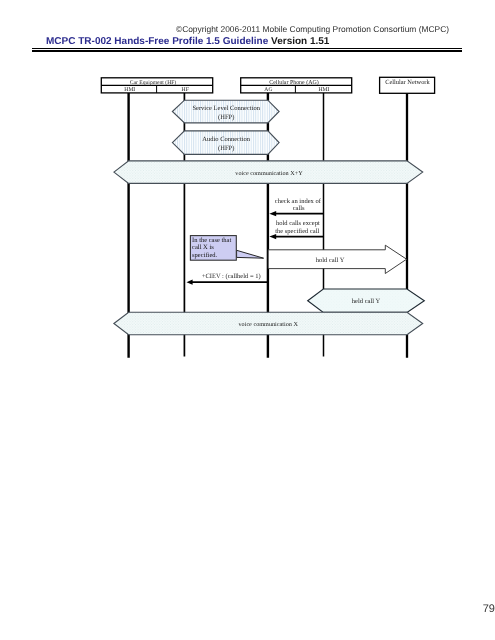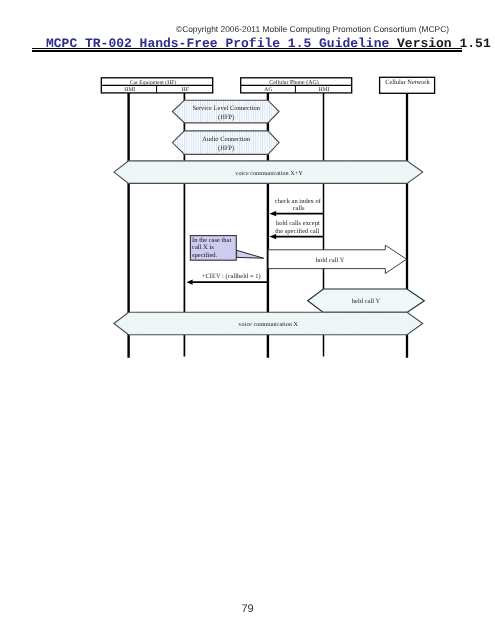--- a/index.html
+++ b/index.html
@@ -4,28 +4,28 @@
 <title>MCPC TR-002 Hands-Free Profile 1.5 Guideline Version 1.51</title>
 <style>
   html,body{margin:0;padding:0;}
   body{width:495px;height:640px;background:#ffffff;overflow:hidden;
        -webkit-font-smoothing:antialiased;text-rendering:geometricPrecision;
        font-family:"Liberation Sans",sans-serif;position:relative;}
   .page{position:absolute;left:0;top:0;width:495px;height:640px;}
   .abs{position:absolute;}
   #hdr-copy{left:175px;top:23.7px;width:275px;font-size:8.4px;color:#2b2b2b;
             text-align:center;letter-spacing:0.02px;white-space:nowrap;}
-  #hdr-title{left:46px;top:36px;font-size:13px;font-weight:bold;
-             color:#2d2d8f;white-space:nowrap;font-family:Liberation Mono, monospace;}
+  #hdr-title{left:46px;top:36px;font-size:10px;font-weight:bold;
+             color:#2d2d8f;white-space:nowrap;}
   #hdr-title .blk{color:#1a1a1a;}
   #rule1{left:32px;top:47.5px;width:430px;height:1px;background:#000;}
   #rule2{left:32px;top:49.5px;width:430px;height:2px;background:#000;}
   #sec-head{left:45px;top:66px;font-size:8.5px;font-weight:bold;color:#3434c6;
             white-space:nowrap;}
-  #pagenum{left:0;top:602.5px;width:495px;text-align:center;font-size:11px;
+  #pagenum{left:0;top:602.5px;width:495px;text-align:right;font-size:11px;
            color:#333;}
   #diagram{left:0;top:0;}
   #diagram text{font-family:"Liberation Serif",serif;fill:#222;}
   #diagram .lbl{font-size:5.6px;}
   #diagram .bandtxt{font-size:6.5px;}
   #diagram .msgtxt{font-size:6.5px;}
   #diagram .callouttxt{font-size:6.5px;fill:#111;}
 </style>
 </head>
 <body>

